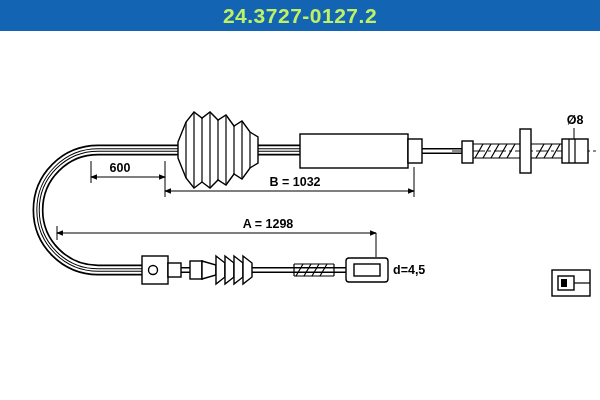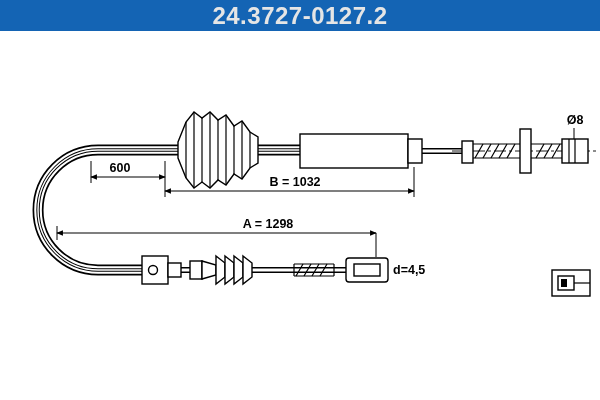--- a/index.html
+++ b/index.html
@@ -1,20 +1,20 @@
 <!DOCTYPE html>
 <html><head>
 <meta charset="utf-8">
 <style>
   body{margin:0;background:#fff;}
   .stage{position:relative;width:600px;height:400px;background:#ffffff;
          font-family:"Liberation Sans",sans-serif;overflow:hidden;}
   .header{position:absolute;top:0;left:0;width:600px;height:31px;background:#1464b4;
           display:flex;align-items:center;justify-content:center;gap:38px;}
-  .header span{color:#e5e5e5;font-size:24px;font-weight:bold;letter-spacing:.5px;}
+  .header span{color:#bef264;font-size:21px;font-weight:bold;letter-spacing:.5px;}
   svg{position:absolute;top:0;left:0;}
   
   .k1{fill:none;stroke:#000;stroke-width:11;}
   .k2{fill:none;stroke:#fff;stroke-width:7.6;}
   .k3{fill:none;stroke:#000;stroke-width:3.4;}
   .k4{fill:none;stroke:#fff;stroke-width:1.4;}
   
   .t1{fill:none;stroke:#000;stroke-width:6;}
   .t2{fill:none;stroke:#fff;stroke-width:3;}
   .ln{stroke:#000;stroke-width:1.4;fill:#fff;}

